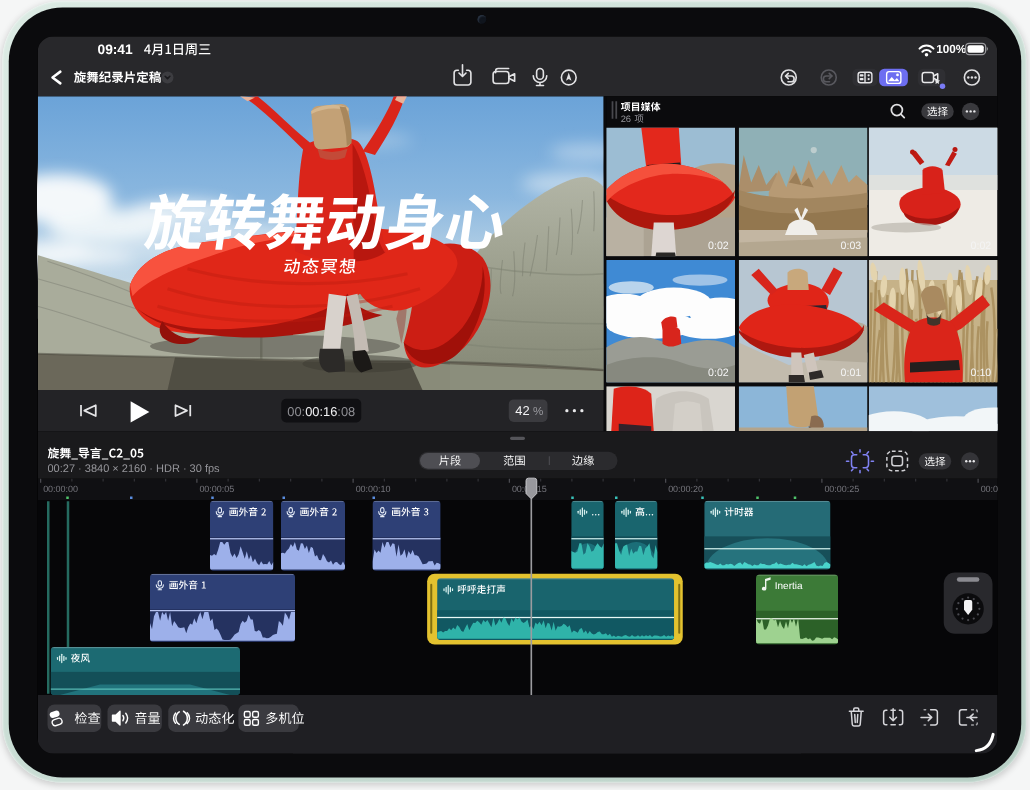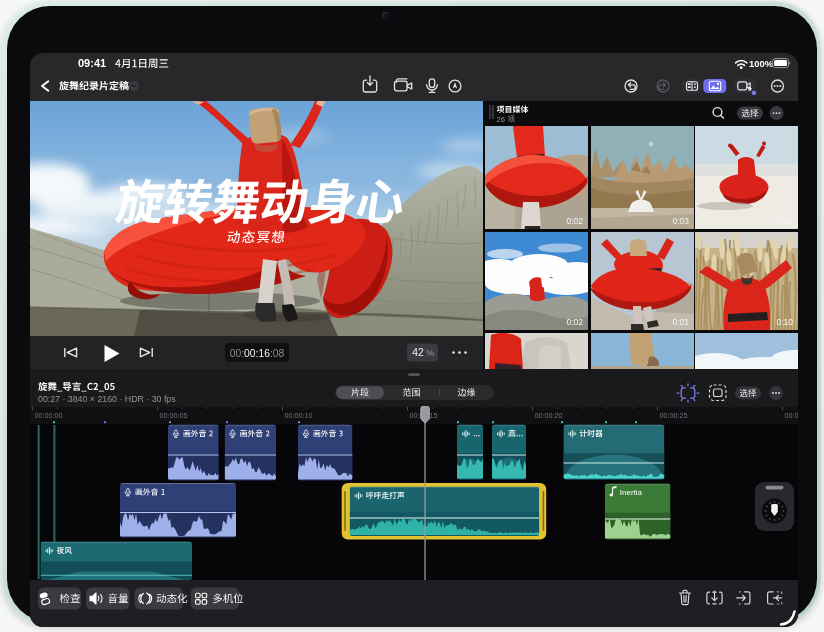--- a/index.html
+++ b/index.html
@@ -2,21 +2,21 @@
 <html><head><meta charset="utf-8"><style>
 * { margin:0; padding:0; box-sizing:border-box; }
 body { width:824px; height:632px; background:#f5f6f6; position:relative; overflow:hidden;
   font-family:"Liberation Sans", sans-serif; }
 .device { position:absolute; left:2px; top:1px; width:819px; height:625px; border-radius:47px;
   background:linear-gradient(145deg,#dcebe4 0%,#c8dcd3 55%,#b7cfc5 100%);
   box-shadow: inset 0 0 2px rgba(255,255,255,.8), 0 2px 6px rgba(0,0,0,.18); }
 .bezel { position:absolute; left:4.5px; top:4.5px; right:4.5px; bottom:4.5px;
   background:#0b0b0d; border-radius:43px; }
 .screen { position:absolute; left:28px; top:28px; width:768px; height:574px;
-  border-radius:13px; overflow:hidden; background:#000;margin-top:24px; }
+  border-radius:13px; overflow:hidden; background:#000; }
 .cam { position:absolute; left:380px; top:11px; width:7px; height:7px; border-radius:50%;
   background:#10151d; box-shadow: inset 1px 1px 1px #2a3442; }
 </style></head>
 <body>
 <div class="device">
  <div class="bezel"></div>
  <div class="cam"></div>
  <div class="cam2"></div>
  <div class="screen"><svg width="768" height="574" viewBox="0 0 768 574">
         <rect x="0" y="0" width="768" height="48" fill="#28282b"></rect>

